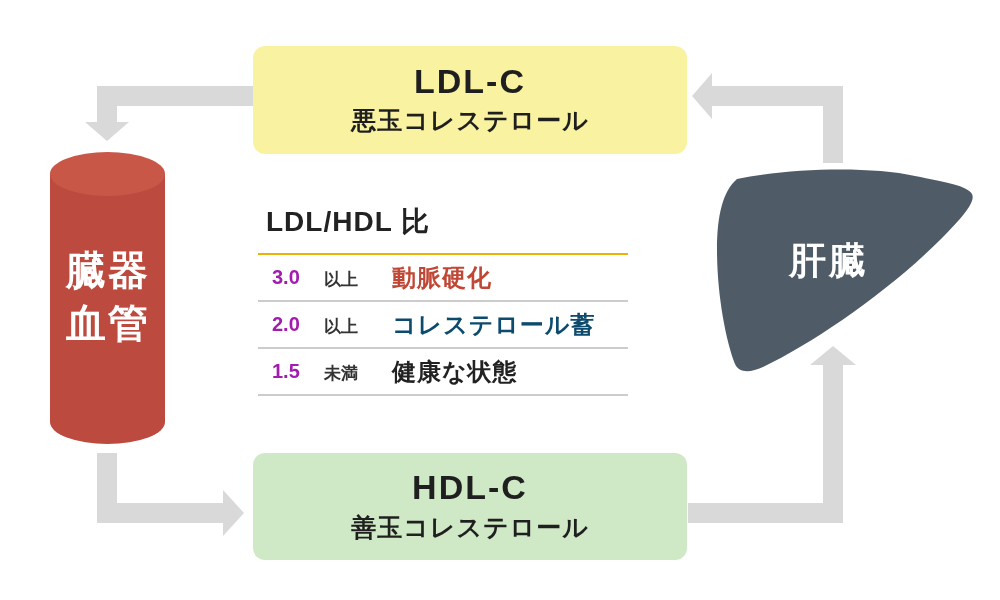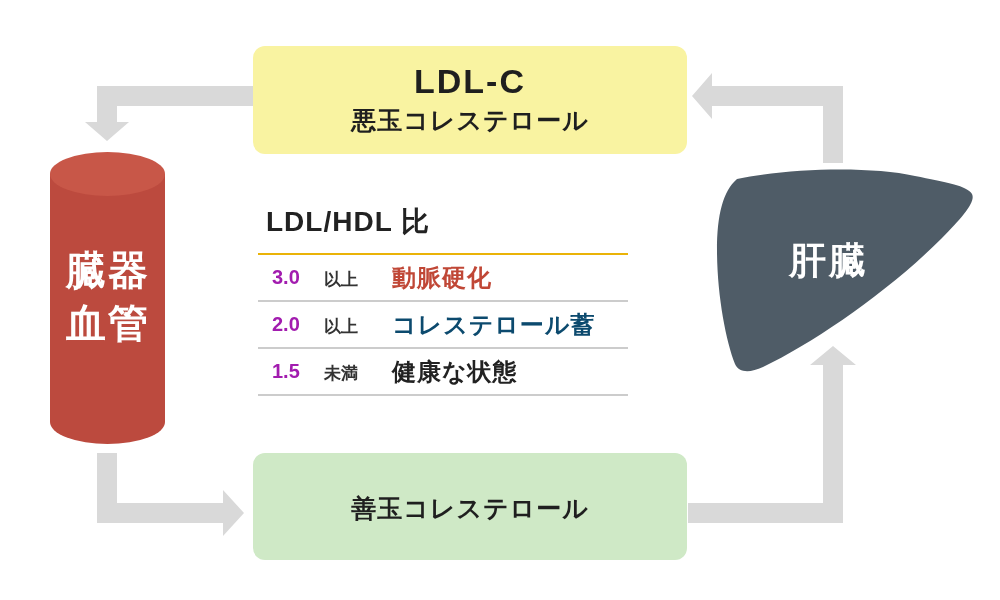--- a/index.html
+++ b/index.html
@@ -69,20 +69,21 @@
          C726 341, 717 295, 717 250
          C717 215, 723 191, 737 179 Z" fill="#4f5c67"></path>
   </svg>
 
   <div class="chol-box ldl">
     <div class="box-title">LDL-C</div>
     <div class="box-subtitle">悪玉コレステロール</div>
   </div>
 
   <div class="chol-box hdl">
+    <div class="box-title">HDL-C</div>
     <div class="box-subtitle">善玉コレステロール</div>
   </div>
 
   <div class="organ-label">
     <div>臓器</div>
     <div>血管</div>
   </div>
 
   <div class="liver-label">肝臓</div>
 

